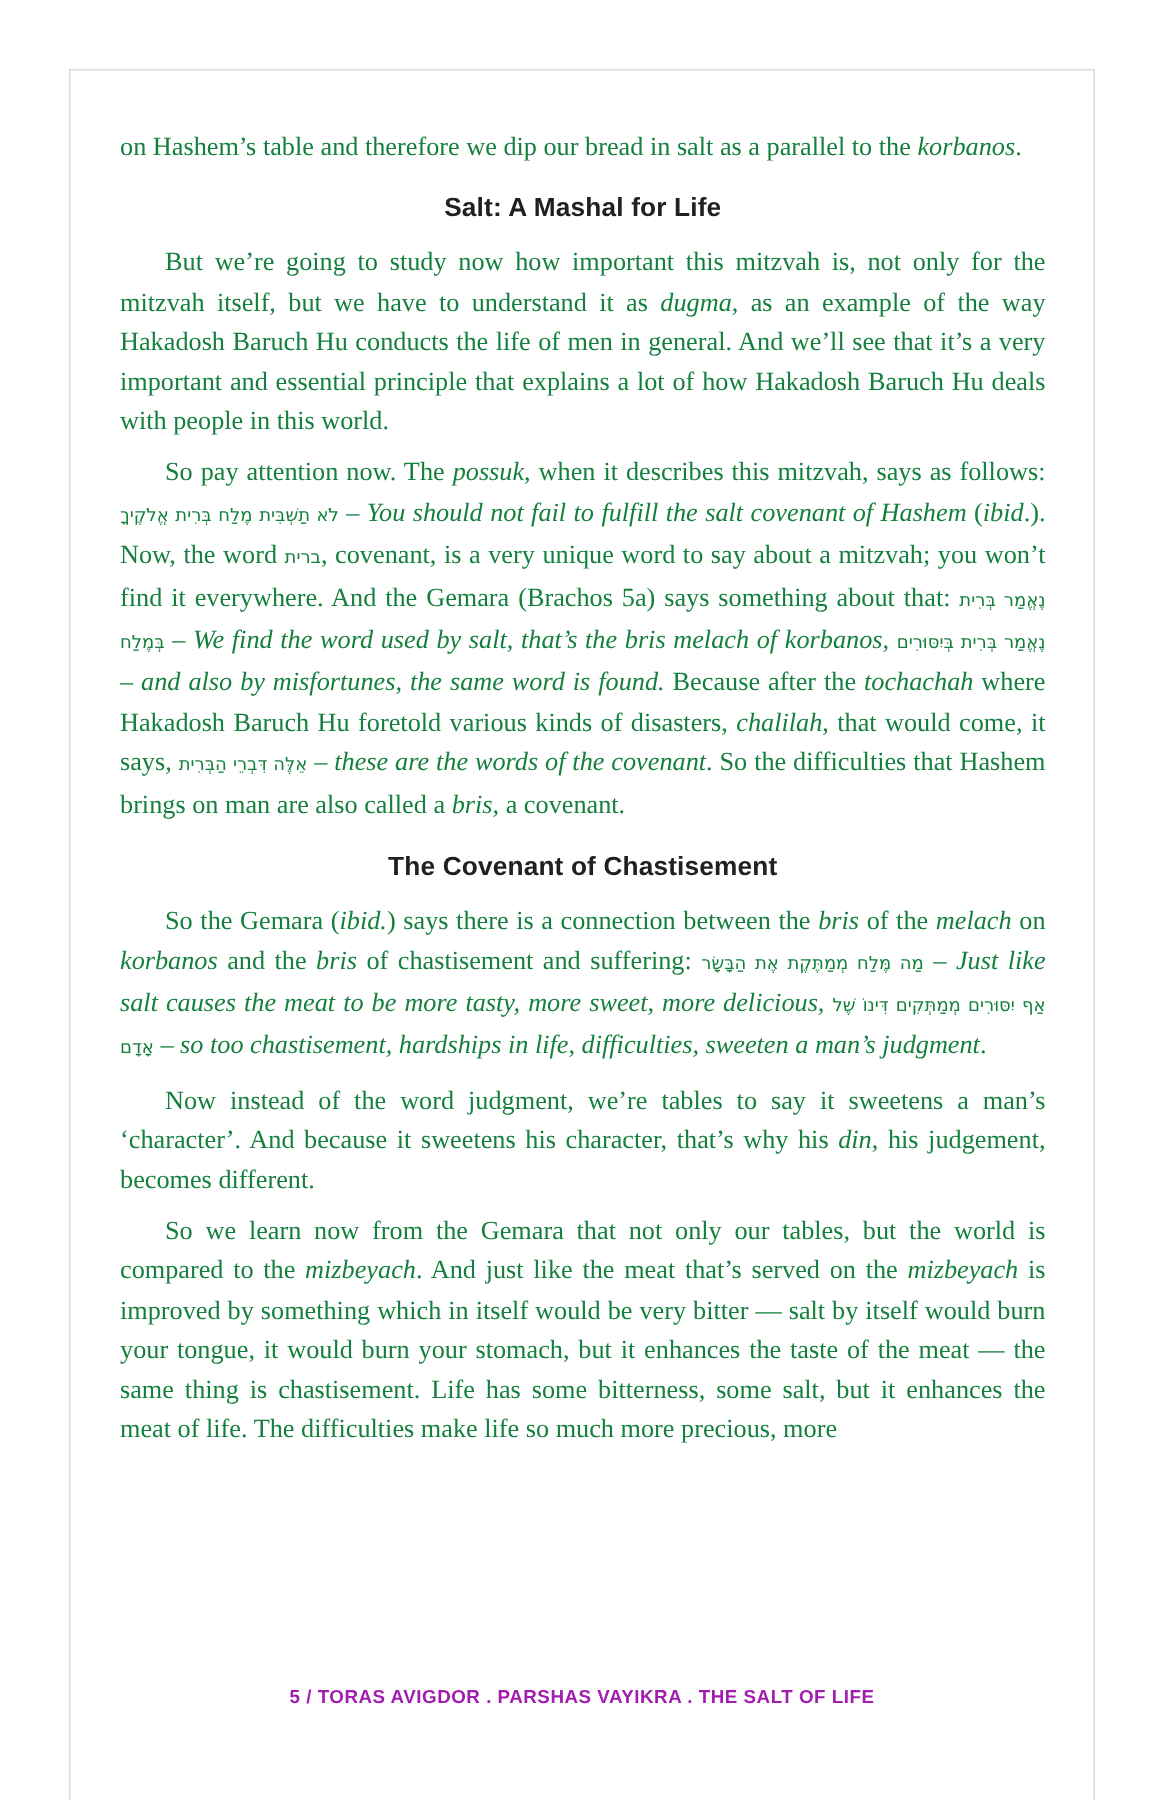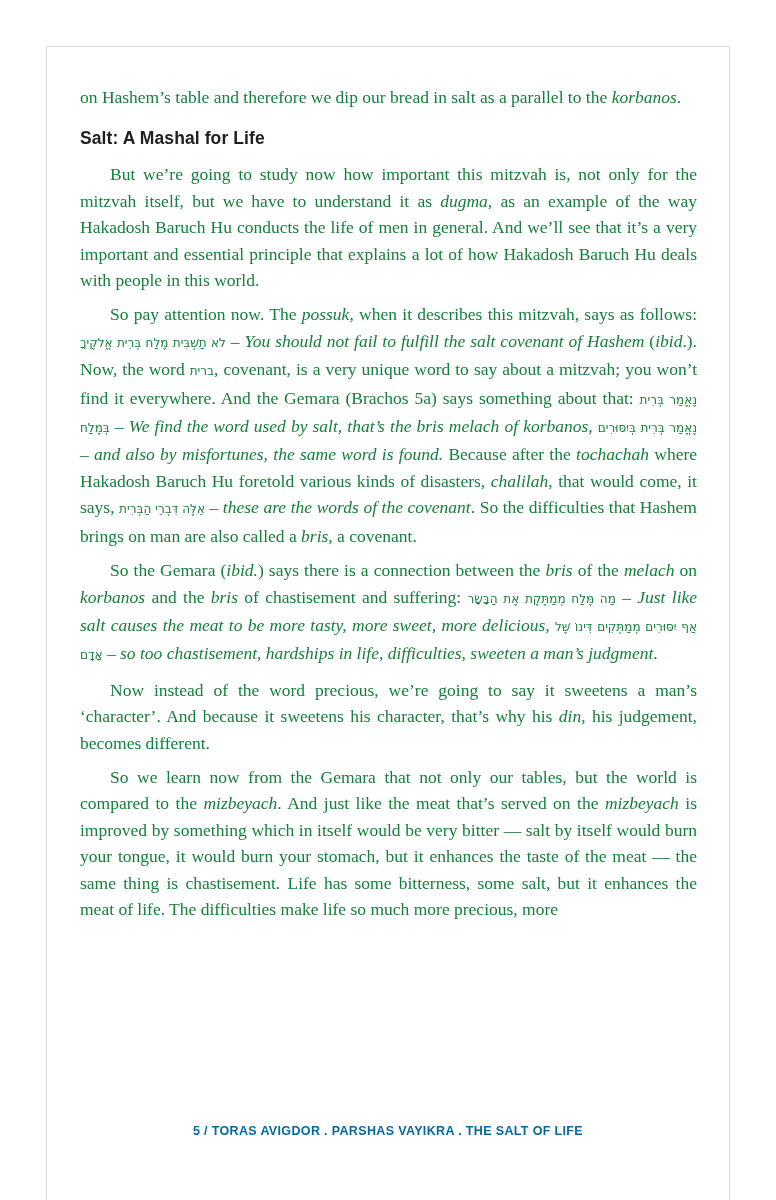--- a/index.html
+++ b/index.html
@@ -36,43 +36,45 @@
   .he {
     font-family: "DejaVu Serif", "DejaVu Sans", serif;
     font-size: 12px;
   }
   h2.section-heading {
     font-family: "Liberation Sans", sans-serif;
     font-weight: 700;
     font-size: 17.5px;
     line-height: 26px;
     color: #202020;
+    text-align: center;
     letter-spacing: 0.1px;
     margin: 15px 0 10px 0;
   }
   .page-footer {
     position: absolute;
     left: 47px; top: 1124px;
     width: 682px;
     text-align: center;
     font-family: "Liberation Sans", sans-serif;
     font-weight: 700;
     font-size: 12.5px;
     letter-spacing: 0.35px;
-    color: #0369a1;
+    color: #a21caf;
   }
 </style>
 </head>
 <body>
 
 <div class="page-frame"></div>
 
 <div class="content-area">
     <p class="body-paragraph noindent"><span class="rn">on Hashem’s table and therefore we dip our bread in salt as a parallel to the </span><span class="it">korbanos</span><span class="rn">.</span></p>
     <h2 class="section-heading">Salt: A Mashal for Life</h2>
     <p class="body-paragraph"><span class="rn">But we’re going to study now how important this mitzvah is, not only for the mitzvah itself, but we have to understand it as </span><span class="it">dugma</span><span class="rn">, as an example of the way Hakadosh Baruch Hu conducts the life of men in general. And we’ll see that it’s a very important and essential principle that explains a lot of how Hakadosh Baruch Hu deals with people in this world.</span></p>
     <p class="body-paragraph"><span class="rn">So pay attention now. The </span><span class="it">possuk</span><span class="rn">, when it describes this mitzvah, says as follows: </span><span class="he">לֹא תַשְׁבִּית מֶלַח בְּרִית אֱלֹקֶיךָ</span><span class="rn"> – </span><span class="it">You should not fail to fulfill the salt covenant of Hashem</span><span class="rn"> (</span><span class="it">ibid</span><span class="rn">.). Now, the word </span><span class="he">ברית</span><span class="rn">, covenant, is a very unique word to say about a mitzvah; you won’t find it everywhere. And the Gemara (Brachos 5a) says something about that: </span><span class="he">נֶאֱמַר בְּרִית בְּמֶלַח</span><span class="rn"> – </span><span class="it">We find the word used by salt, that’s the bris melach of korbanos,</span><span class="rn"> </span><span class="he">נֶאֱמַר בְּרִית בְּיִסּוּרִים</span><span class="rn"> – </span><span class="it">and also by misfortunes, the same word is found.</span><span class="rn"> Because after the </span><span class="it">tochachah</span><span class="rn"> where Hakadosh Baruch Hu foretold various kinds of disasters, </span><span class="it">chalilah</span><span class="rn">, that would come, it says, </span><span class="he">אֵלֶּה דִּבְרֵי הַבְּרִית</span><span class="rn"> – </span><span class="it">these are the words of the covenant</span><span class="rn">. So the difficulties that Hashem brings on man are also called a </span><span class="it">bris</span><span class="rn">, a covenant.</span></p>
+    <h2 class="section-heading">The Covenant of Chastisement</h2>
     <p class="body-paragraph"><span class="rn">So the Gemara (</span><span class="it">ibid.</span><span class="rn">) says there is a connection between the </span><span class="it">bris</span><span class="rn"> of the </span><span class="it">melach</span><span class="rn"> on </span><span class="it">korbanos</span><span class="rn"> and the </span><span class="it">bris</span><span class="rn"> of chastisement and suffering: </span><span class="he">מַה מֶּלַח מְמַתֶּקֶת אֶת הַבָּשָׂר</span><span class="rn"> – </span><span class="it">Just like salt causes the meat to be more tasty, more sweet, more delicious,</span><span class="rn"> </span><span class="he">אַף יִסּוּרִים מְמַתְּקִים דִּינוֹ שֶׁל אָדָם</span><span class="rn"> – </span><span class="it">so too chastisement, hardships in life, difficulties, sweeten a man’s judgment</span><span class="rn">.</span></p>
-    <p class="body-paragraph"><span class="rn">Now instead of the word precious, we’re going to say it sweetens a man’s ‘character’. And because it sweetens his character, that’s why his </span><span class="it">din</span><span class="rn">, his judgement, becomes different.</span></p>
+    <p class="body-paragraph"><span class="rn">Now instead of the word judgment, we’re tables to say it sweetens a man’s ‘character’. And because it sweetens his character, that’s why his </span><span class="it">din</span><span class="rn">, his judgement, becomes different.</span></p>
     <p class="body-paragraph"><span class="rn">So we learn now from the Gemara that not only our tables, but the world is compared to the </span><span class="it">mizbeyach</span><span class="rn">. And just like the meat that’s served on the </span><span class="it">mizbeyach</span><span class="rn"> is improved by something which in itself would be very bitter — salt by itself would burn your tongue, it would burn your stomach, but it enhances the taste of the meat — the same thing is chastisement. Life has some bitterness, some salt, but it enhances the meat of life. The difficulties make life so much more precious, more</span></p>
   </div>
 
 <div class="page-footer">5 / TORAS AVIGDOR . PARSHAS VAYIKRA . THE SALT OF LIFE</div>
 
 </body></html>

